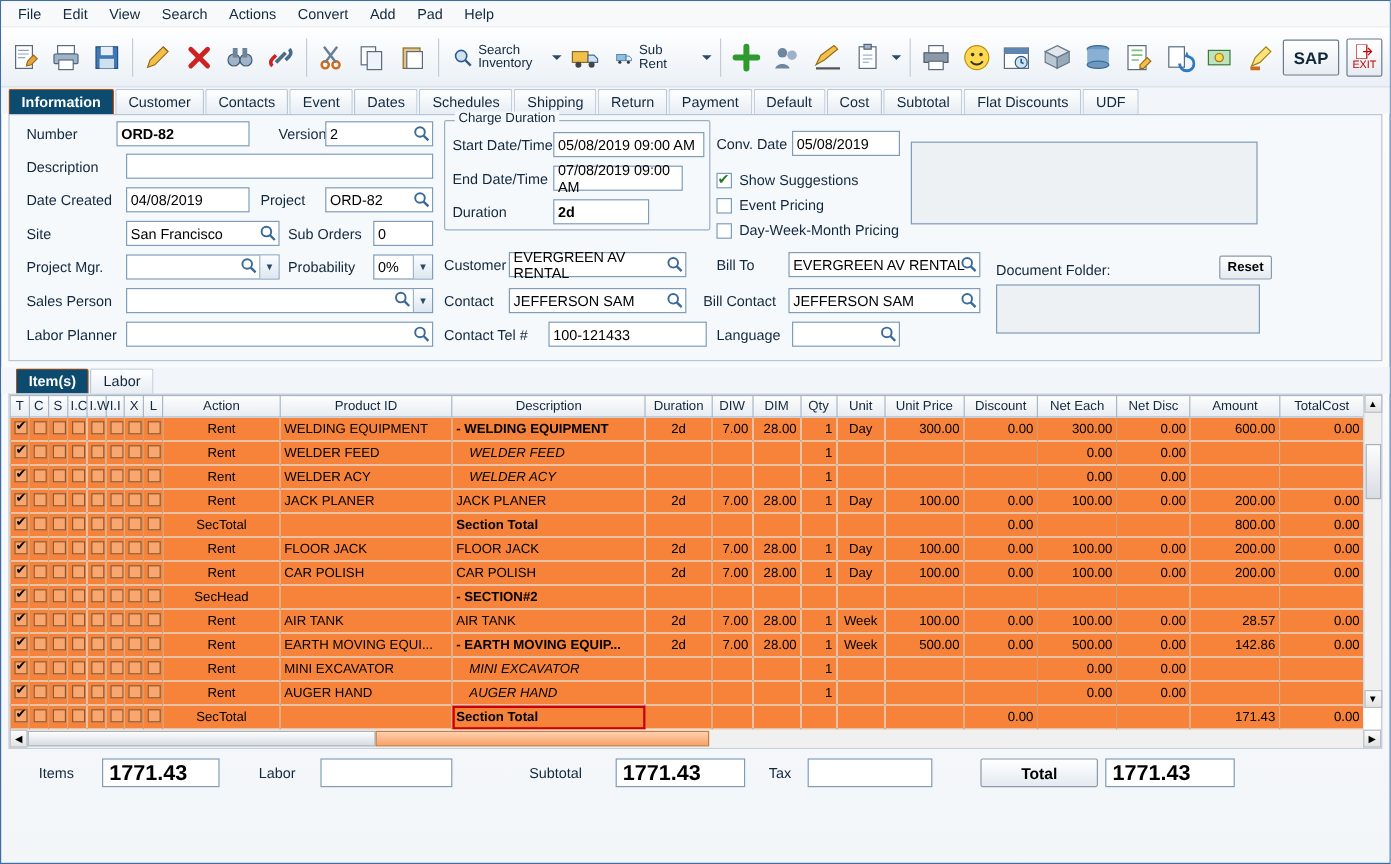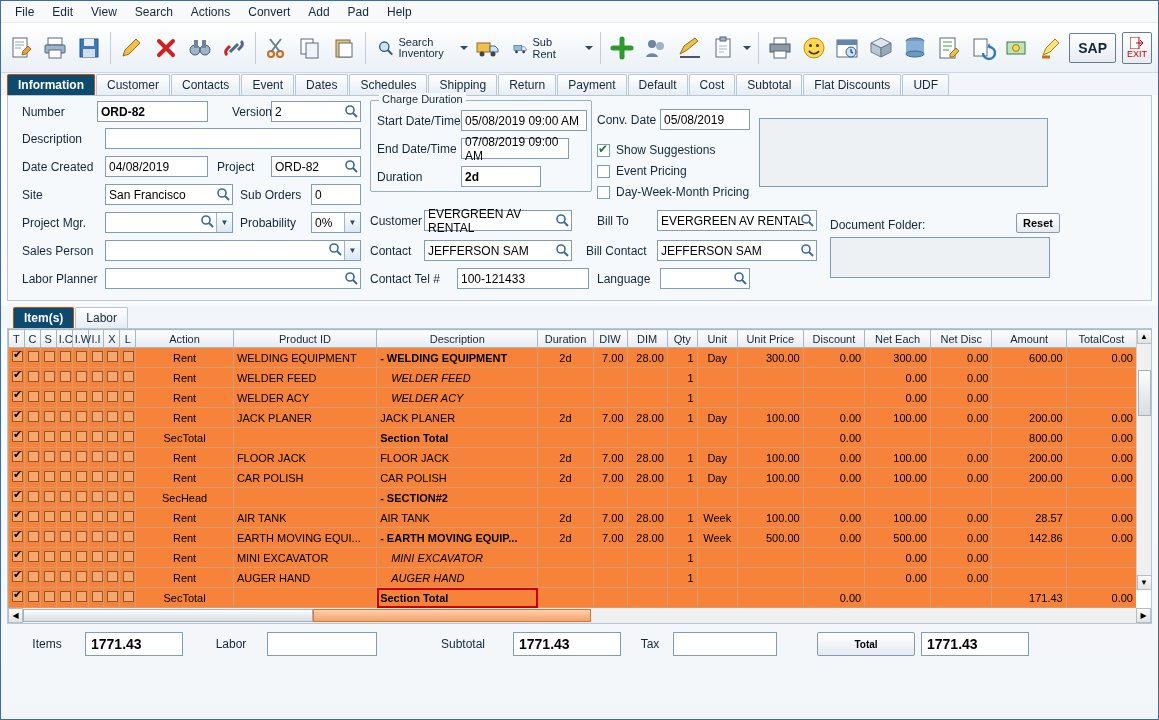--- a/index.html
+++ b/index.html
@@ -182,25 +182,25 @@
   .sbtn { width: 15px; height: 15px; background: linear-gradient(#fbfbfb,#e3e3e3); border: 1px solid #b5bdc6; font-size: 8px; display:flex;align-items:center;justify-content:center;}
   .sthumb { width: 13px; background: linear-gradient(#fdfdfd,#d7dde3); border: 1px solid #a9b2bb; }
   .hscroll { height: 15px; background: #f0f0f0; display: flex; align-items: center; }
   .hthumb { height: 13px; background: linear-gradient(#fdfdfd,#d7dde3); border: 1px solid #a9b2bb; }
   
   .footer {
     display: flex; align-items: center; gap: 6px; padding: 8px 14px;
   }
   .ftot {
     border: 1px solid #7f9db9; background: #fff; height: 24px;
-    font-size: 14px; font-weight: bold; display: flex; align-items: center; padding: 0 5px;
+    font-size: 18px; font-weight: bold; display: flex; align-items: center; padding: 0 5px;
   }
   .ftotbtn {
     border: 1px solid #8a9aab; background: linear-gradient(#ffffff,#e4eaf1);
-    height: 24px; font-weight: bold; font-size: 10px; display:flex;align-items:center;justify-content:center;
+    height: 24px; font-weight: bold; font-size: 13px; display:flex;align-items:center;justify-content:center;
     border-radius: 2px;
   }
 </style>
 </head>
 <body>
 
 <div class="app">
 
 
   <div class="menubar">

